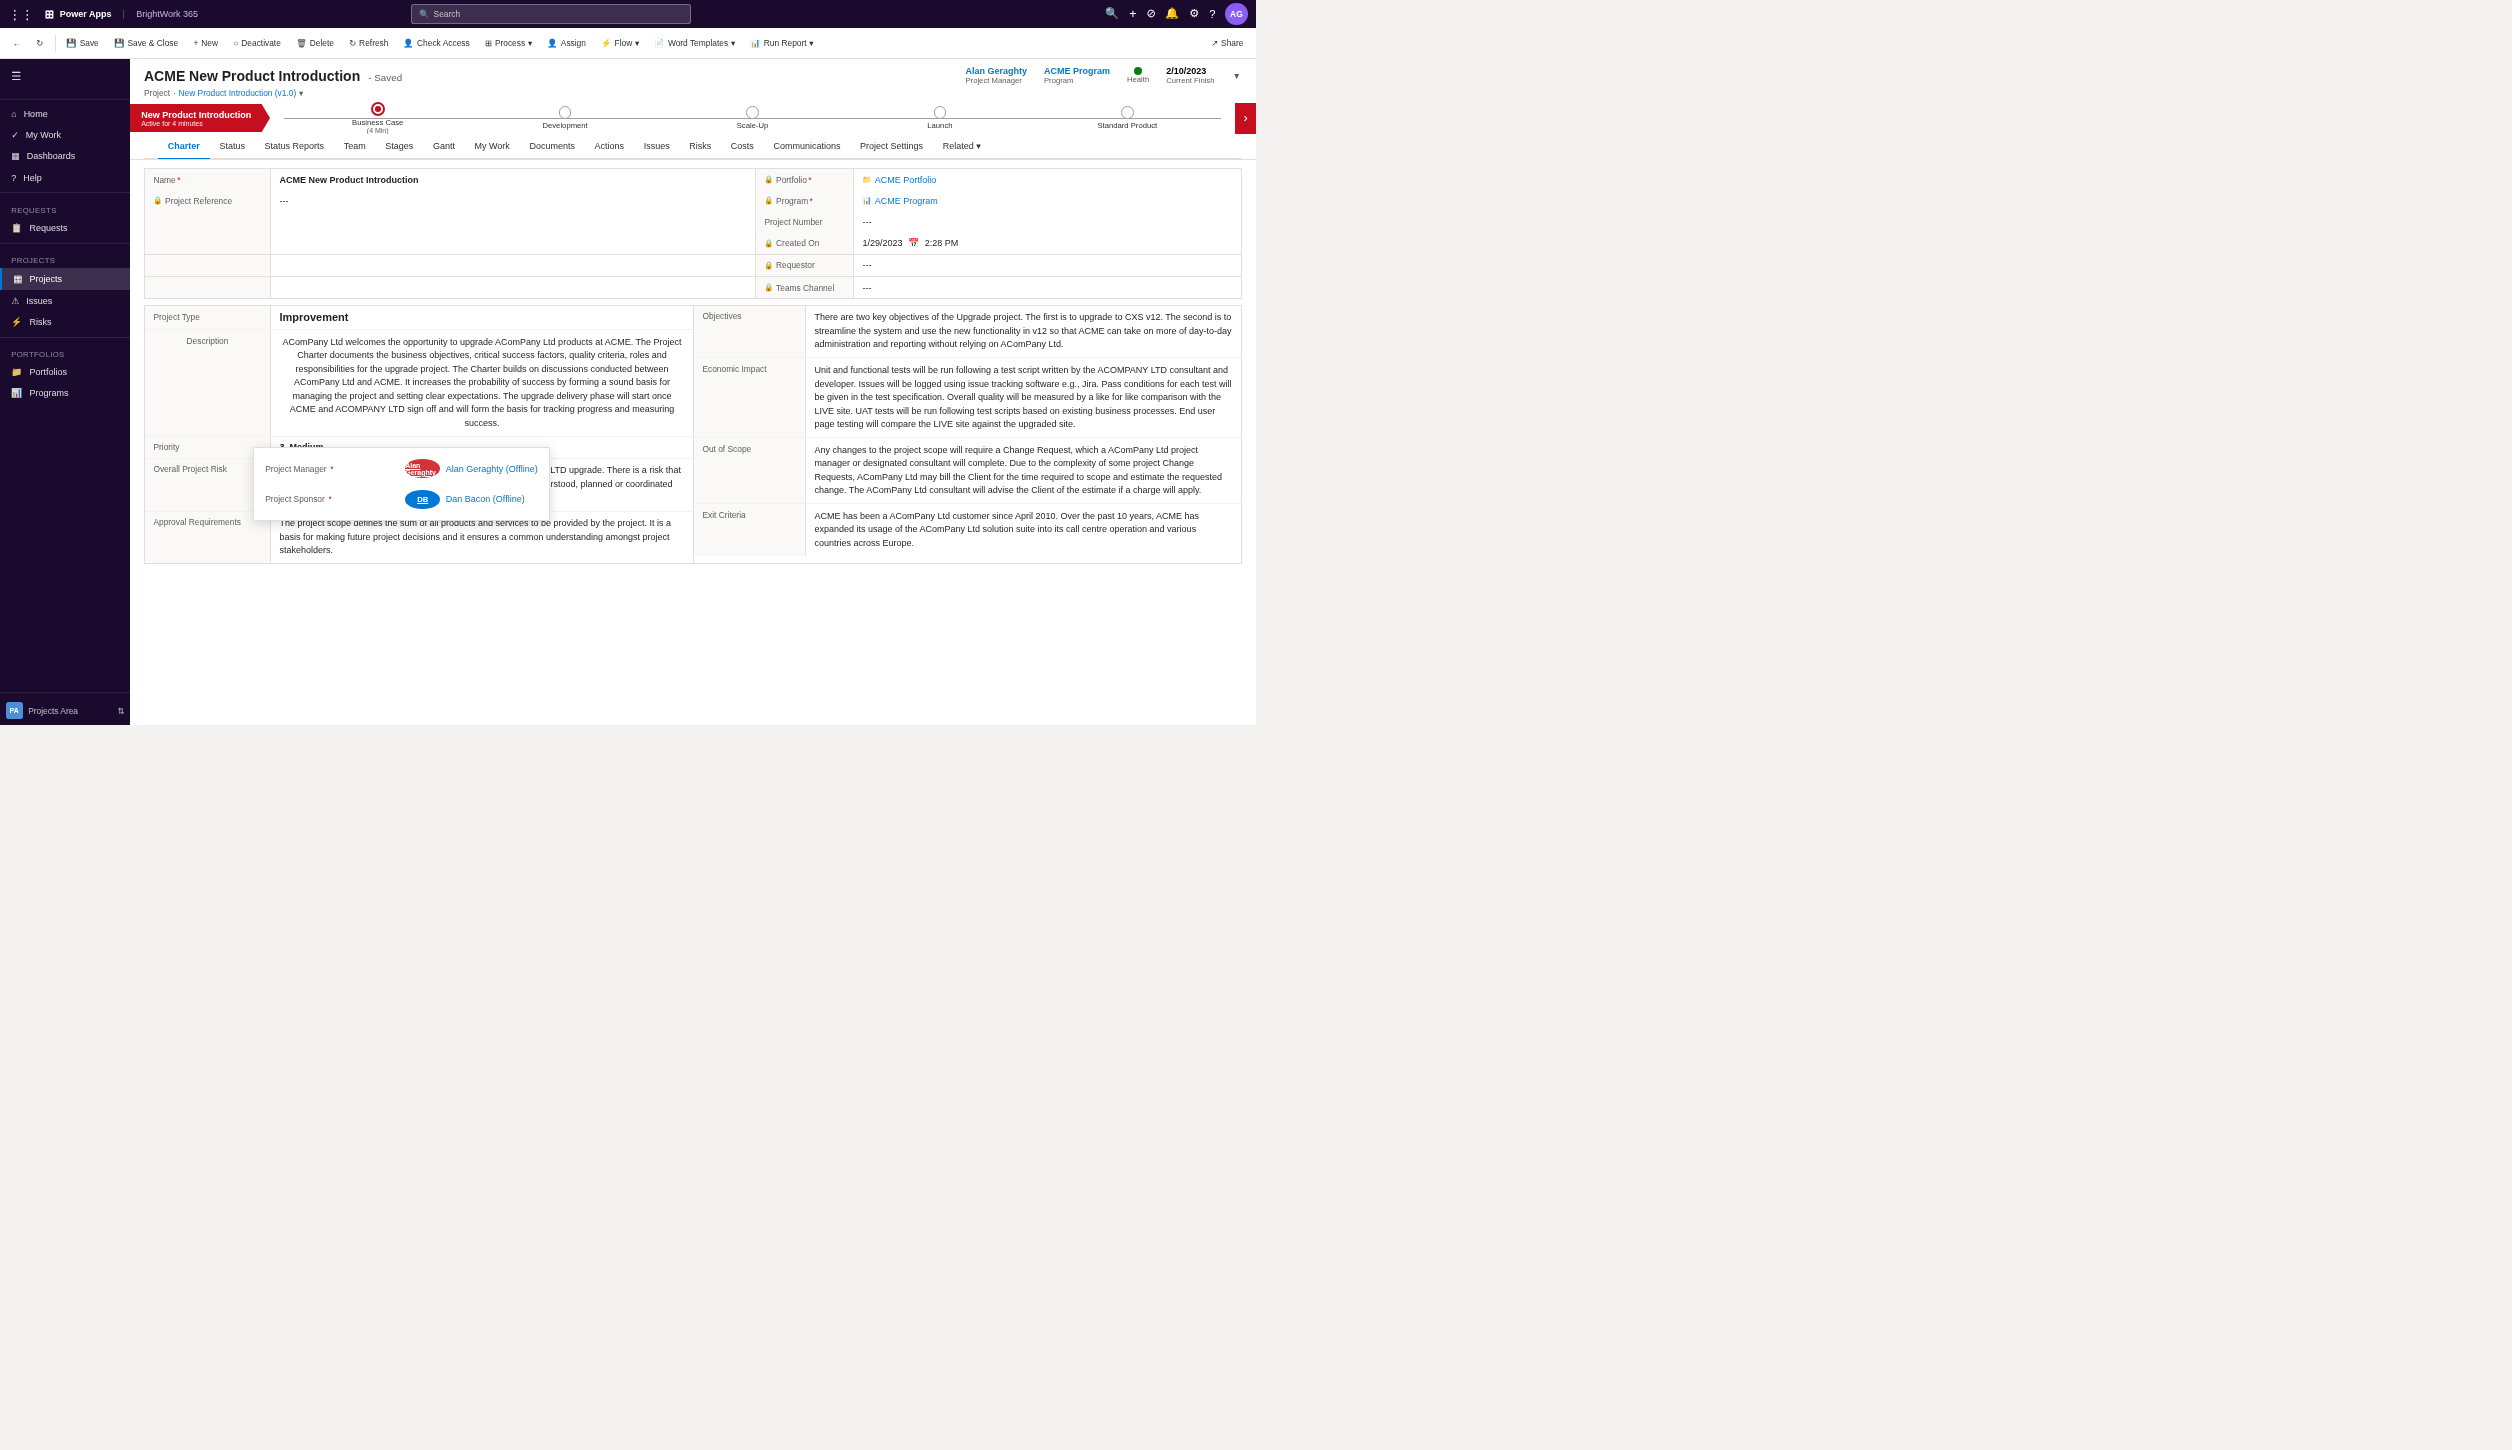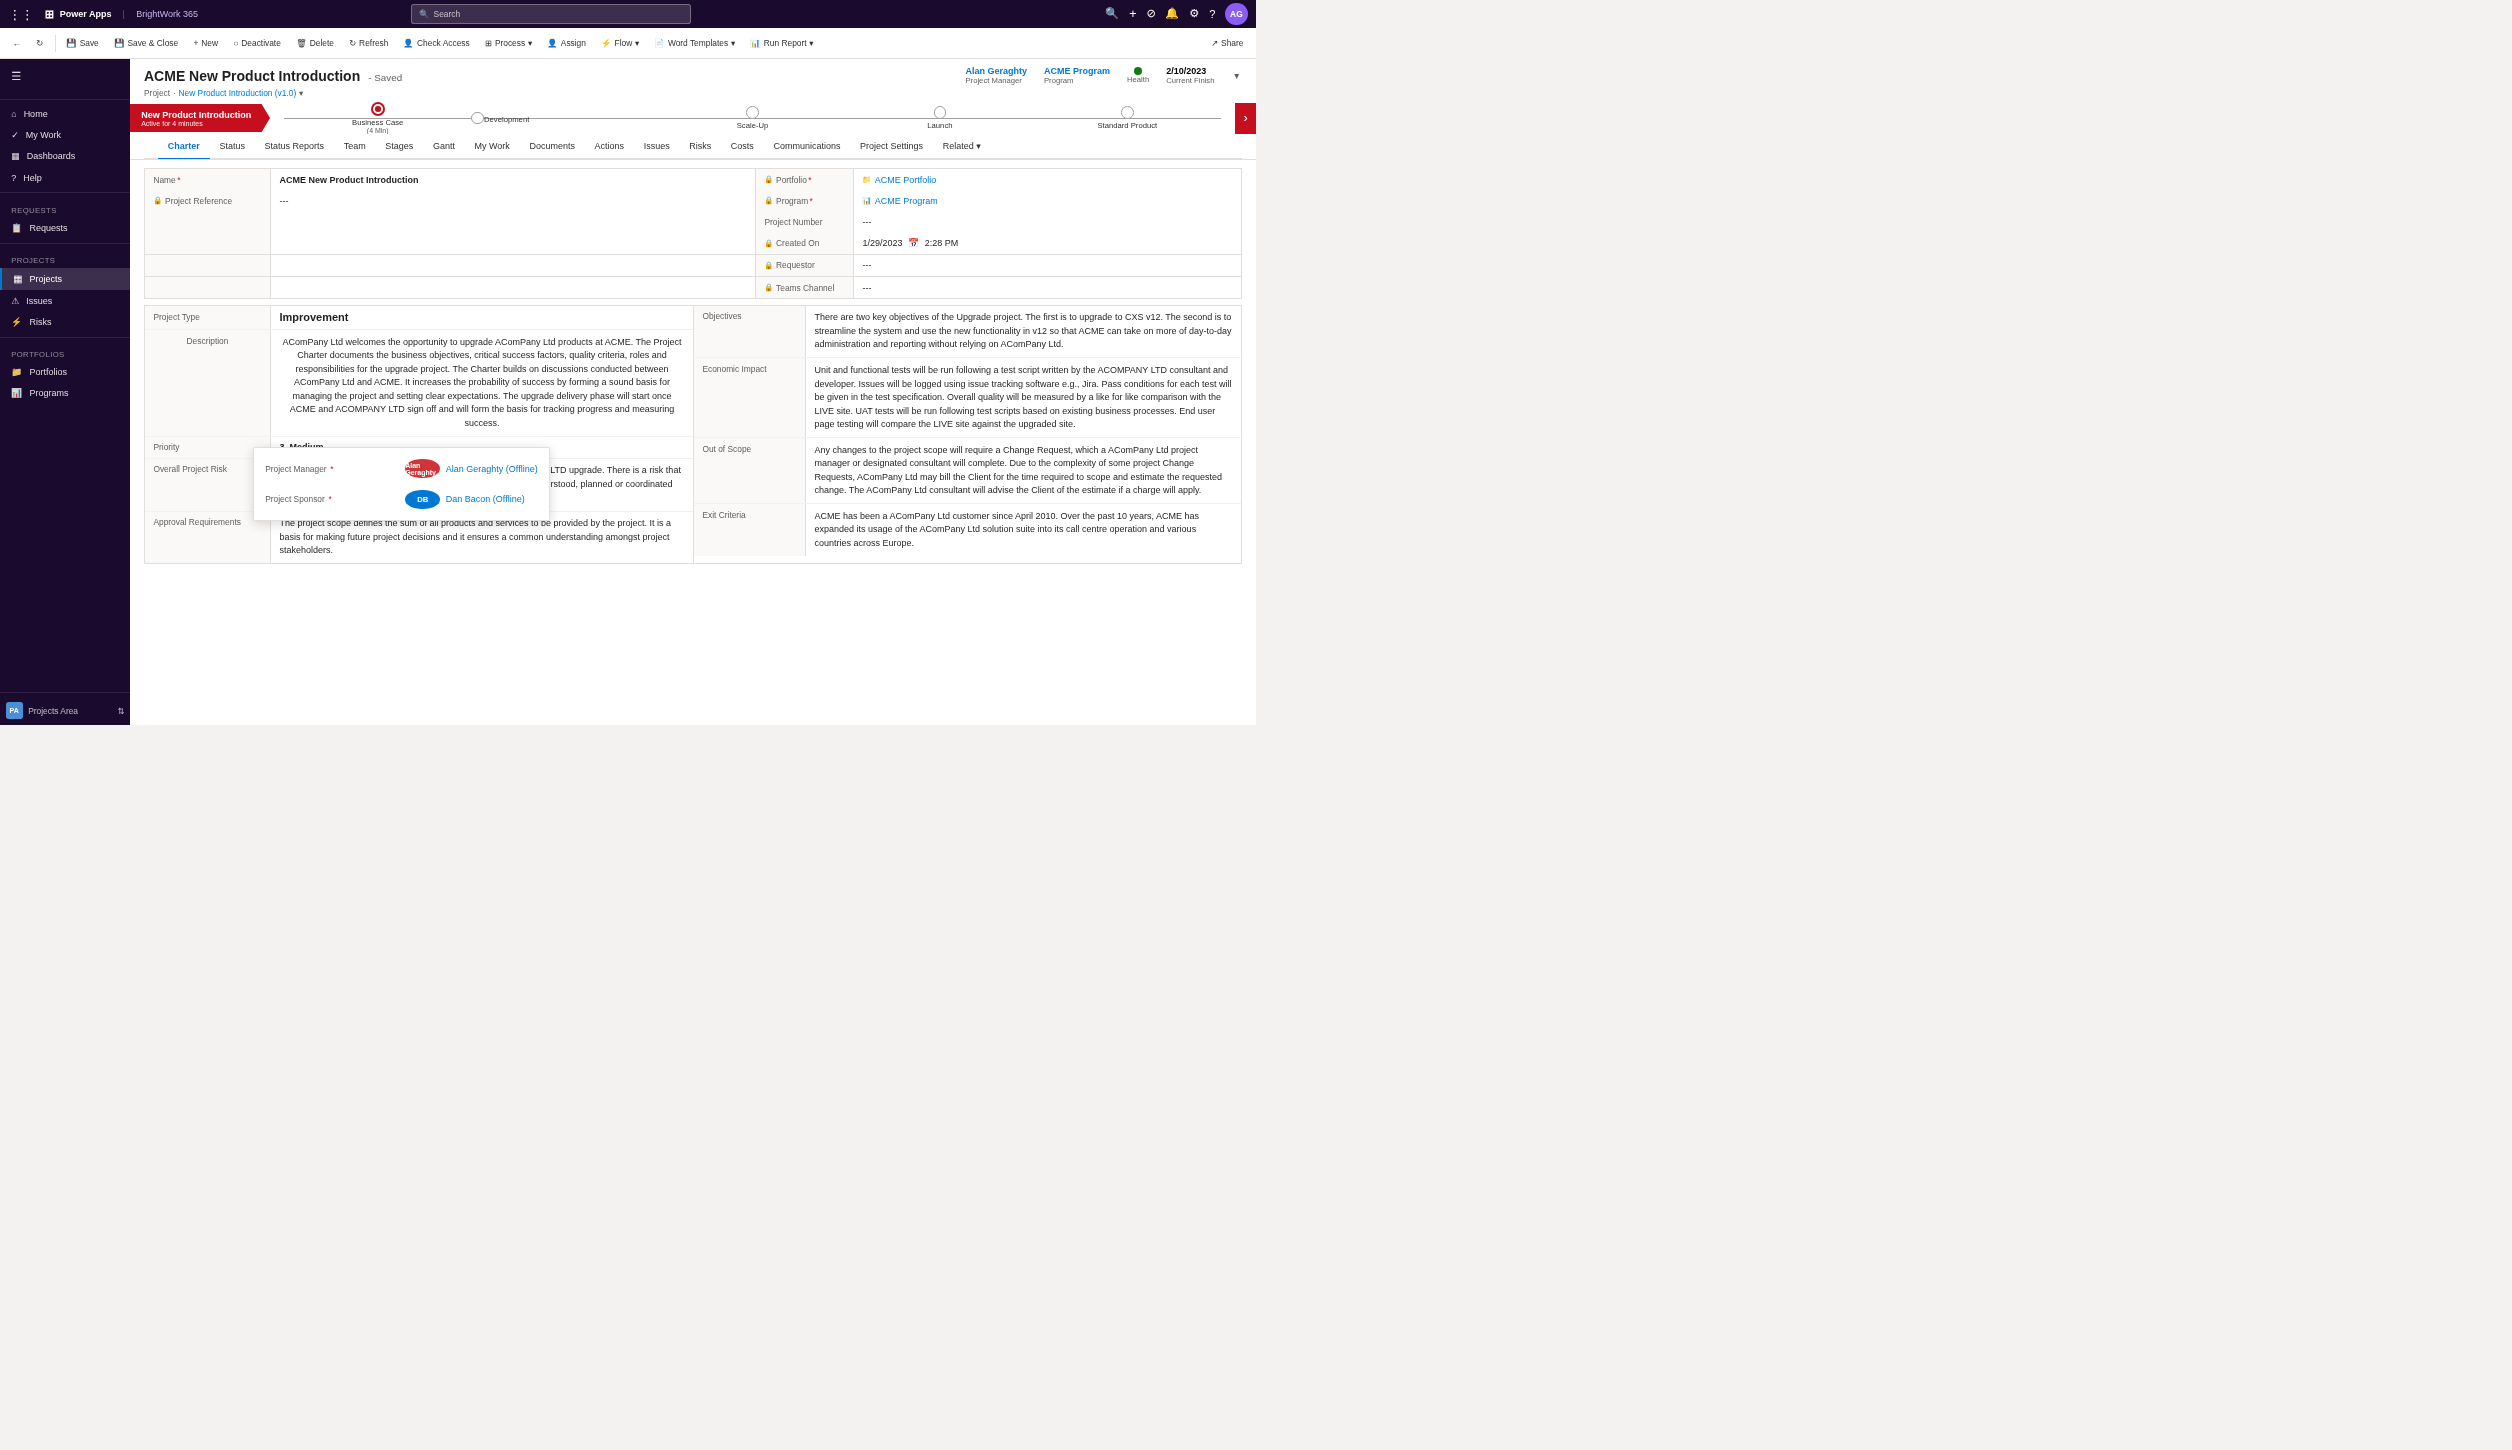--- a/index.html
+++ b/index.html
@@ -99,21 +99,21 @@
       z-index: 100;
       min-width: 224px;
       padding: 5.6px 0;
     }
     .dropdown-popup-row {
       display: grid; grid-template-columns: 140px 1fr;
       min-height: 28px; align-items: center;
     }
     .popup-label { font-size: 8.4px; color: #605e5c; padding: 5.6px 11.2px; }
     .popup-value { font-size: 9px; color: #0078d4; padding: 5.6px 11.2px; display: flex; align-items: center; gap: 5.6px; }
-    .popup-avatar { width: 35px; height: 19.6px; border-radius: 50%; background: #d13438; display: flex; align-items: center; justify-content: center; font-size: 7.7px; color: white; font-weight: 600; }
+    .popup-avatar { width: 35px; height: 19.6px; border-radius: 50%; background: #d13438; display: flex; align-items: center; justify-content: center; font-size: 7.7px; color: white; font-weight: 600; text-decoration: underline; }
     .popup-avatar.blue-av { background: #0078d4; }
 
     
     .scroll-area { flex: 1; overflow-y: auto; }
 
     
     .header-meta-row { display: flex; align-items: center; gap: 17px; }
     .hm-block { display: flex; flex-direction: column; }
     .hm-value { font-size: 9px; font-weight: 600; }
     .hm-label { font-size: 7.7px; color: #605e5c; }
@@ -331,21 +331,21 @@
           <div style="position:absolute;top:50%;left:14px;right:14px;height:0.7px;background:#a19f9d;z-index:0;"></div>
 
           <div style="display:flex;flex-direction:column;align-items:center;flex:1;position:relative;z-index:1;">
             <div style="width:14px;height:14px;border-radius:50%;border:2.1px solid #c50f1f;background:white;display:flex;align-items:center;justify-content:center;">
               <div style="width:5.6px;height:5.6px;border-radius:50%;background:#c50f1f;"></div>
             </div>
             <span style="font-size:7.7px;color:#323130;margin-top:2.1px;">Business Case</span>
             <span style="font-size:7px;color:#605e5c;">(4 Min)</span>
           </div>
 
-          <div style="display:flex;flex-direction:row;align-items:center;flex:1;position:relative;z-index:1;">
+          <div style="display:flex;flex-direction:column;align-items:center;flex:1;position:relative;z-index:1;">
             <div style="width:12.6px;height:12.6px;border-radius:50%;border:1.4px solid #a19f9d;background:white;"></div>
             <span style="font-size:7.7px;color:#323130;margin-top:2.1px;">Development</span>
           </div>
 
           <div style="display:flex;flex-direction:column;align-items:center;flex:1;position:relative;z-index:1;">
             <div style="width:12.6px;height:12.6px;border-radius:50%;border:1.4px solid #a19f9d;background:white;"></div>
             <span style="font-size:7.7px;color:#323130;margin-top:2.1px;">Scale-Up</span>
           </div>
 
           <div style="display:flex;flex-direction:column;align-items:center;flex:1;position:relative;z-index:1;">

